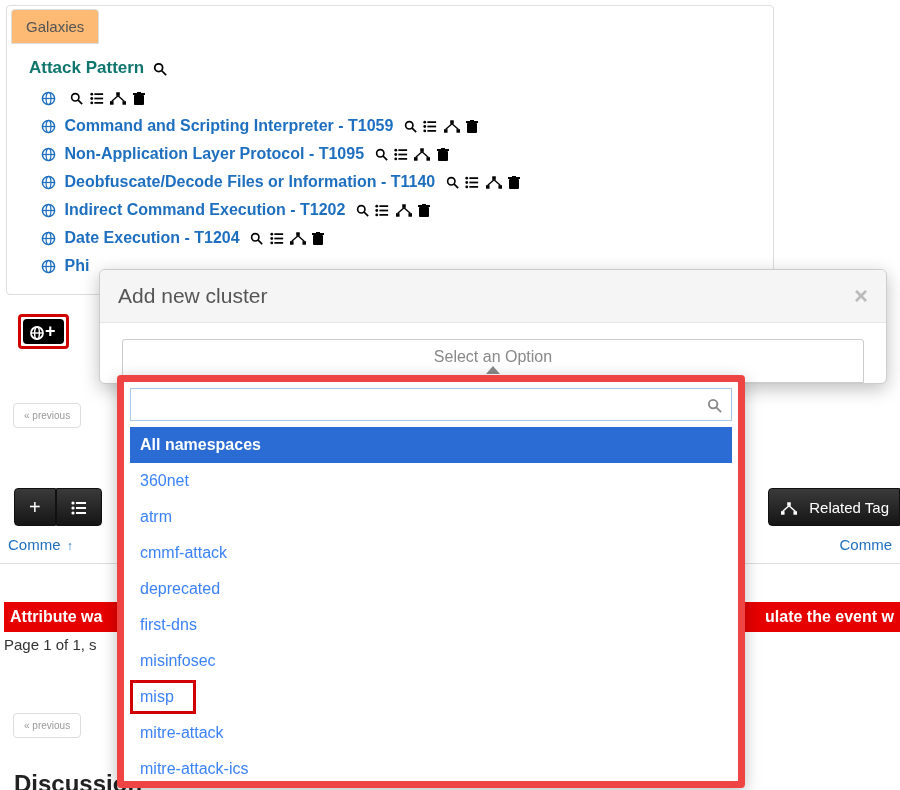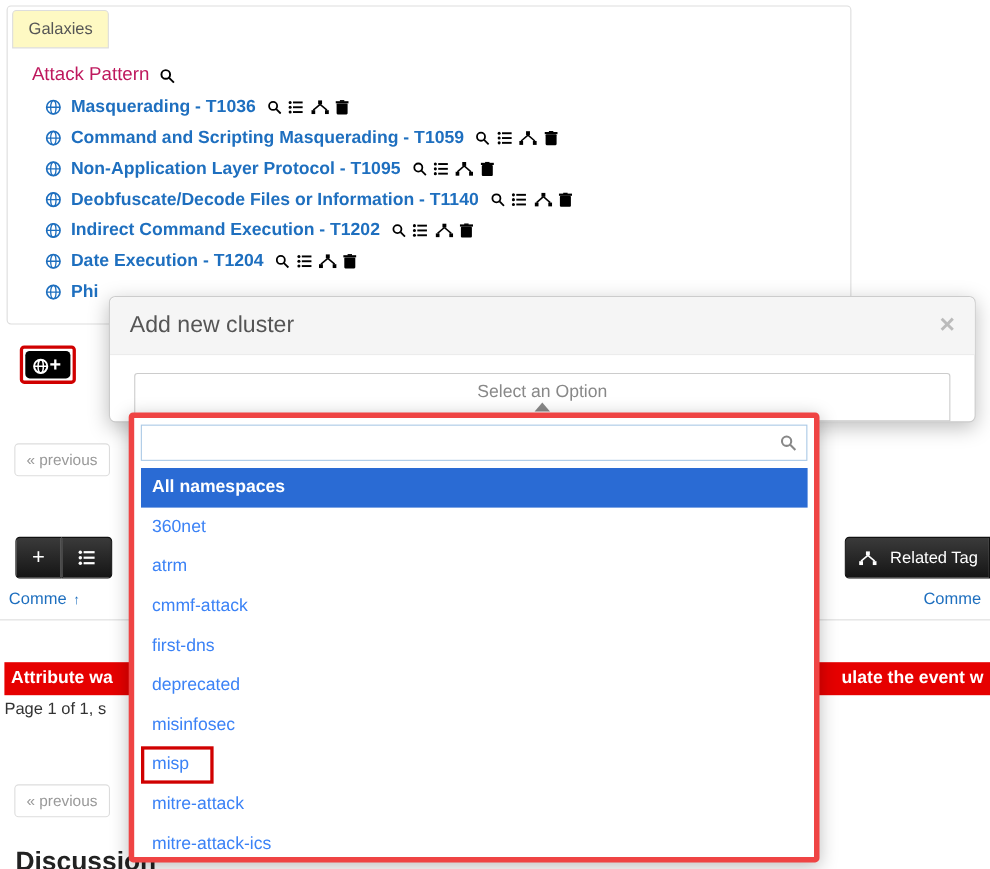--- a/index.html
+++ b/index.html
@@ -21,32 +21,32 @@
     position: absolute;
     top: 5px;
     left: 6px;
     width: 768px;
     border: 1px solid #ddd;
     border-radius: 4px;
     padding: 0;
   }
   .galaxies-tab {
     display: inline-block;
-    background: #fef9c3;
+    background: #fdba74;
     border: 1px solid #ddd;
     border-radius: 4px 4px 0 0;
     padding: 8px 14px;
     margin: 3px 0 0 4px;
     color: #555;
     font-size: 15px;
   }
   .galaxies-body { padding: 14px 18px 14px 22px; }
   .cluster-title {
-    color: #be185d;
-    font-weight: normal;
+    color: #0f766e;
+    font-weight: bold;
     font-size: 17px;
     margin-bottom: 6px;
   }
   .cluster-title .mag { color: #000; margin-left: 4px; }
   .item-list { padding-left: 12px; }
   .item-row {
     color: #1e6fbf;
     font-weight: bold;
     font-size: 16px;
     line-height: 1.75;
@@ -127,21 +127,21 @@
     border-right: 7px solid transparent;
     border-bottom: 8px solid #888;
   }
 
   .dropdown-panel {
     position: absolute;
     top: 375px;
     left: 117px;
     width: 628px;
     background: #fff;
-    border: 5px solid #ef4444;
+    border: 7px solid #ef4444;
     border-radius: 4px;
     box-shadow: 0 4px 16px rgba(0,0,0,0.25);
     padding: 6px 6px;
   }
   .search-wrap {
     position: relative;
     margin-bottom: 6px;
   }
   .search-wrap input {
     width: 100%;
@@ -184,21 +184,21 @@
   .options-scroll::-webkit-scrollbar { width: 16px; }
   .options-scroll::-webkit-scrollbar-track { background: #f1f1f1; }
   .options-scroll::-webkit-scrollbar-thumb { background: #bdbdbd; border: 2px solid #f1f1f1; border-radius: 2px; }
 
   
   .prev-btn {
     border: 1px solid #ddd;
     color: #999;
     padding: 6px 10px;
     border-radius: 4px;
-    font-size: 14px;
+    font-size: 10px;
     background: #fff;
   }
   .prev1 { position: absolute; top: 403px; left: 13px; }
   .prev2 { position: absolute; top: 713px; left: 13px; }
 
   .black-toolbar {
     position: absolute;
     top: 488px;
     left: 14px;
     height: 38px;
@@ -295,21 +295,20 @@
       </span>
     </div>
     <div class="item-list">
 
       <div class="item-row">
         <span class="globe"><svg class="svg-icon" width="15" height="15" viewBox="0 0 16 16">
               <circle cx="8" cy="8" r="6.5" fill="none" stroke="#1e6fbf" stroke-width="1.6"></circle>
               <ellipse cx="8" cy="8" rx="2.6" ry="6.5" fill="none" stroke="#1e6fbf" stroke-width="1.3"></ellipse>
               <line x1="1.5" y1="8" x2="14.5" y2="8" stroke="#1e6fbf" stroke-width="1.3"></line>
             </svg></span>
-        <a>Masquerading - T1036</a>
         <span class="tools">
           <span class="mag"><svg class="svg-icon" width="13" height="13" viewBox="0 0 16 16">
                 <circle cx="6.5" cy="6.5" r="4.5" fill="none" stroke="#000" stroke-width="2"></circle>
                 <line x1="10" y1="10" x2="15" y2="15" stroke="#000" stroke-width="2"></line>
               </svg></span>
           <span class="list"><svg class="svg-icon" width="14" height="13" viewBox="0 0 16 14">
                 <circle cx="2" cy="2" r="1.6" fill="#000"></circle>
                 <rect x="5" y="1" width="10" height="2" fill="#000"></rect>
                 <circle cx="2" cy="7" r="1.6" fill="#000"></circle>
                 <rect x="5" y="6" width="10" height="2" fill="#000"></rect>
@@ -329,21 +328,21 @@
                 <rect x="4" y="0" width="4" height="1.5" fill="#000"></rect>
               </svg></span>
         </span>
       </div>
       <div class="item-row">
         <span class="globe"><svg class="svg-icon" width="15" height="15" viewBox="0 0 16 16">
               <circle cx="8" cy="8" r="6.5" fill="none" stroke="#1e6fbf" stroke-width="1.6"></circle>
               <ellipse cx="8" cy="8" rx="2.6" ry="6.5" fill="none" stroke="#1e6fbf" stroke-width="1.3"></ellipse>
               <line x1="1.5" y1="8" x2="14.5" y2="8" stroke="#1e6fbf" stroke-width="1.3"></line>
             </svg></span>
-        <a>Command and Scripting Masquerading - T1059</a>
+        <a>Command and Scripting Interpreter - T1059</a>
         <span class="tools">
           <span class="mag"><svg class="svg-icon" width="13" height="13" viewBox="0 0 16 16">
                 <circle cx="6.5" cy="6.5" r="4.5" fill="none" stroke="#000" stroke-width="2"></circle>
                 <line x1="10" y1="10" x2="15" y2="15" stroke="#000" stroke-width="2"></line>
               </svg></span>
           <span class="list"><svg class="svg-icon" width="14" height="13" viewBox="0 0 16 14">
                 <circle cx="2" cy="2" r="1.6" fill="#000"></circle>
                 <rect x="5" y="1" width="10" height="2" fill="#000"></rect>
                 <circle cx="2" cy="7" r="1.6" fill="#000"></circle>
                 <rect x="5" y="6" width="10" height="2" fill="#000"></rect>
@@ -590,20 +589,20 @@
           <circle cx="6.5" cy="6.5" r="4.5" fill="none" stroke="#888" stroke-width="2"></circle>
           <line x1="10" y1="10" x2="15" y2="15" stroke="#888" stroke-width="2"></line>
         </svg>
     </span>
   </div>
   <div class="options-scroll">
     <div class="opt selected">All namespaces</div>
     <div class="opt">360net</div>
     <div class="opt">atrm</div>
     <div class="opt">cmmf-attack</div>
+    <div class="opt">deprecated</div>
     <div class="opt">first-dns</div>
-    <div class="opt">deprecated</div>
     <div class="opt">misinfosec</div>
     <div><span class="opt red-frame">misp</span></div>
     <div class="opt">mitre-attack</div>
     <div class="opt">mitre-attack-ics</div>
   </div>
 </div>
 
 </body></html>

